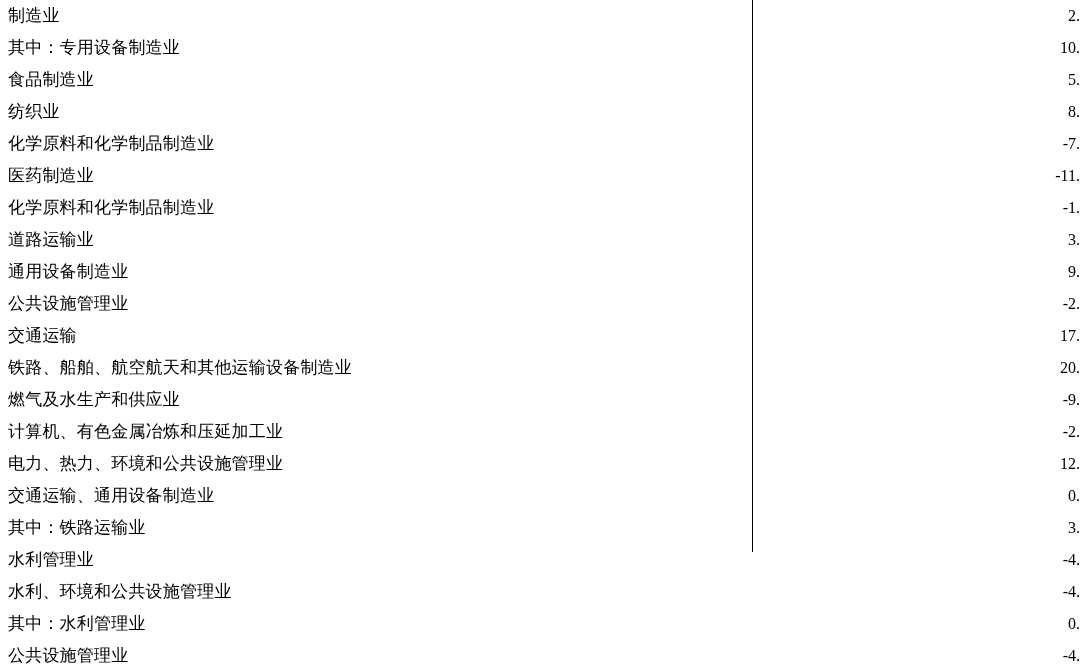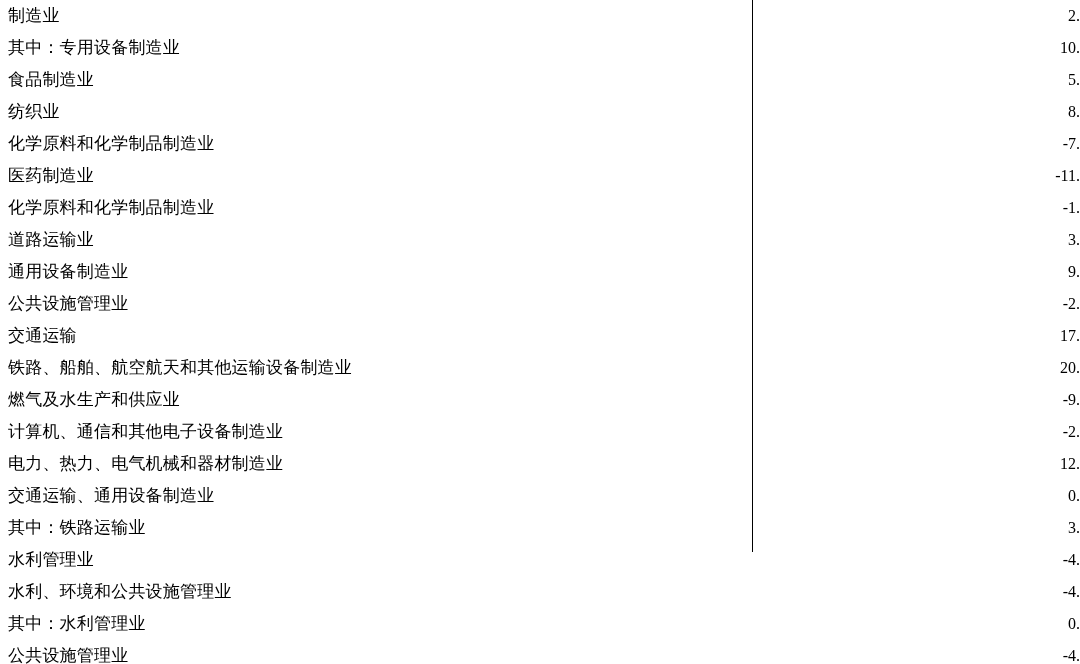--- a/index.html
+++ b/index.html
@@ -114,25 +114,25 @@
         </tr>
         <tr>
           <td class="label lvl2">铁路、船舶、航空航天和其他运输设备制造业</td>
           <td class="value">20.1</td>
         </tr>
         <tr>
           <td class="label lvl2">燃气及水生产和供应业</td>
           <td class="value">-9.4</td>
         </tr>
         <tr>
-          <td class="label lvl2">计算机、通信和其他电子设备制造业</td>
+          <td class="label lvl2">计算机、有色金属冶炼和压延加工业</td>
           <td class="value">-2.2</td>
         </tr>
         <tr>
-          <td class="label lvl0">电力、热力、电气机械和器材制造业</td>
+          <td class="label lvl0">电力、热力、环境和公共设施管理业</td>
           <td class="value">12.5</td>
         </tr>
         <tr>
           <td class="label lvl0">交通运输、通用设备制造业</td>
           <td class="value">0.1</td>
         </tr>
         <tr>
           <td class="label lvl1">其中：铁路运输业</td>
           <td class="value">3.0</td>
         </tr>

